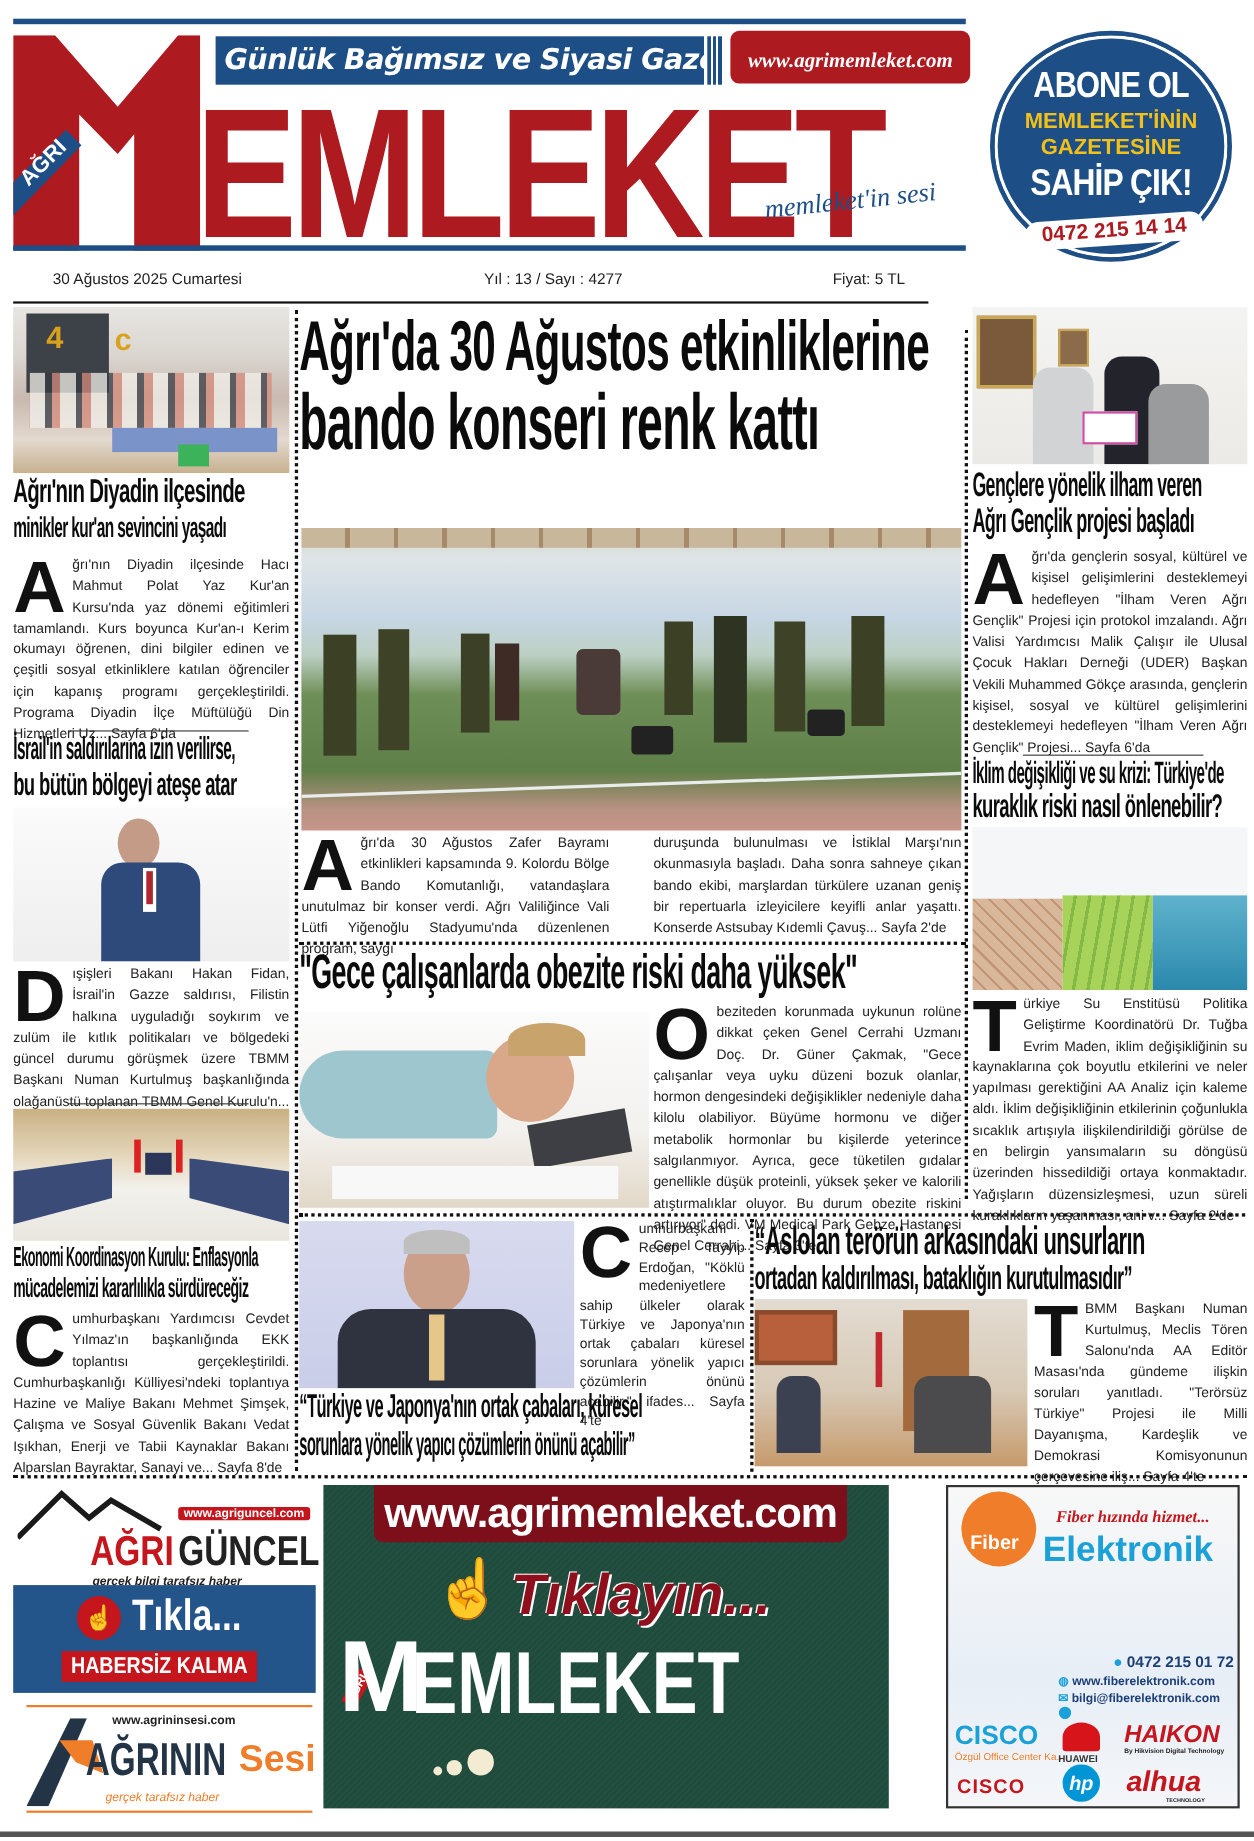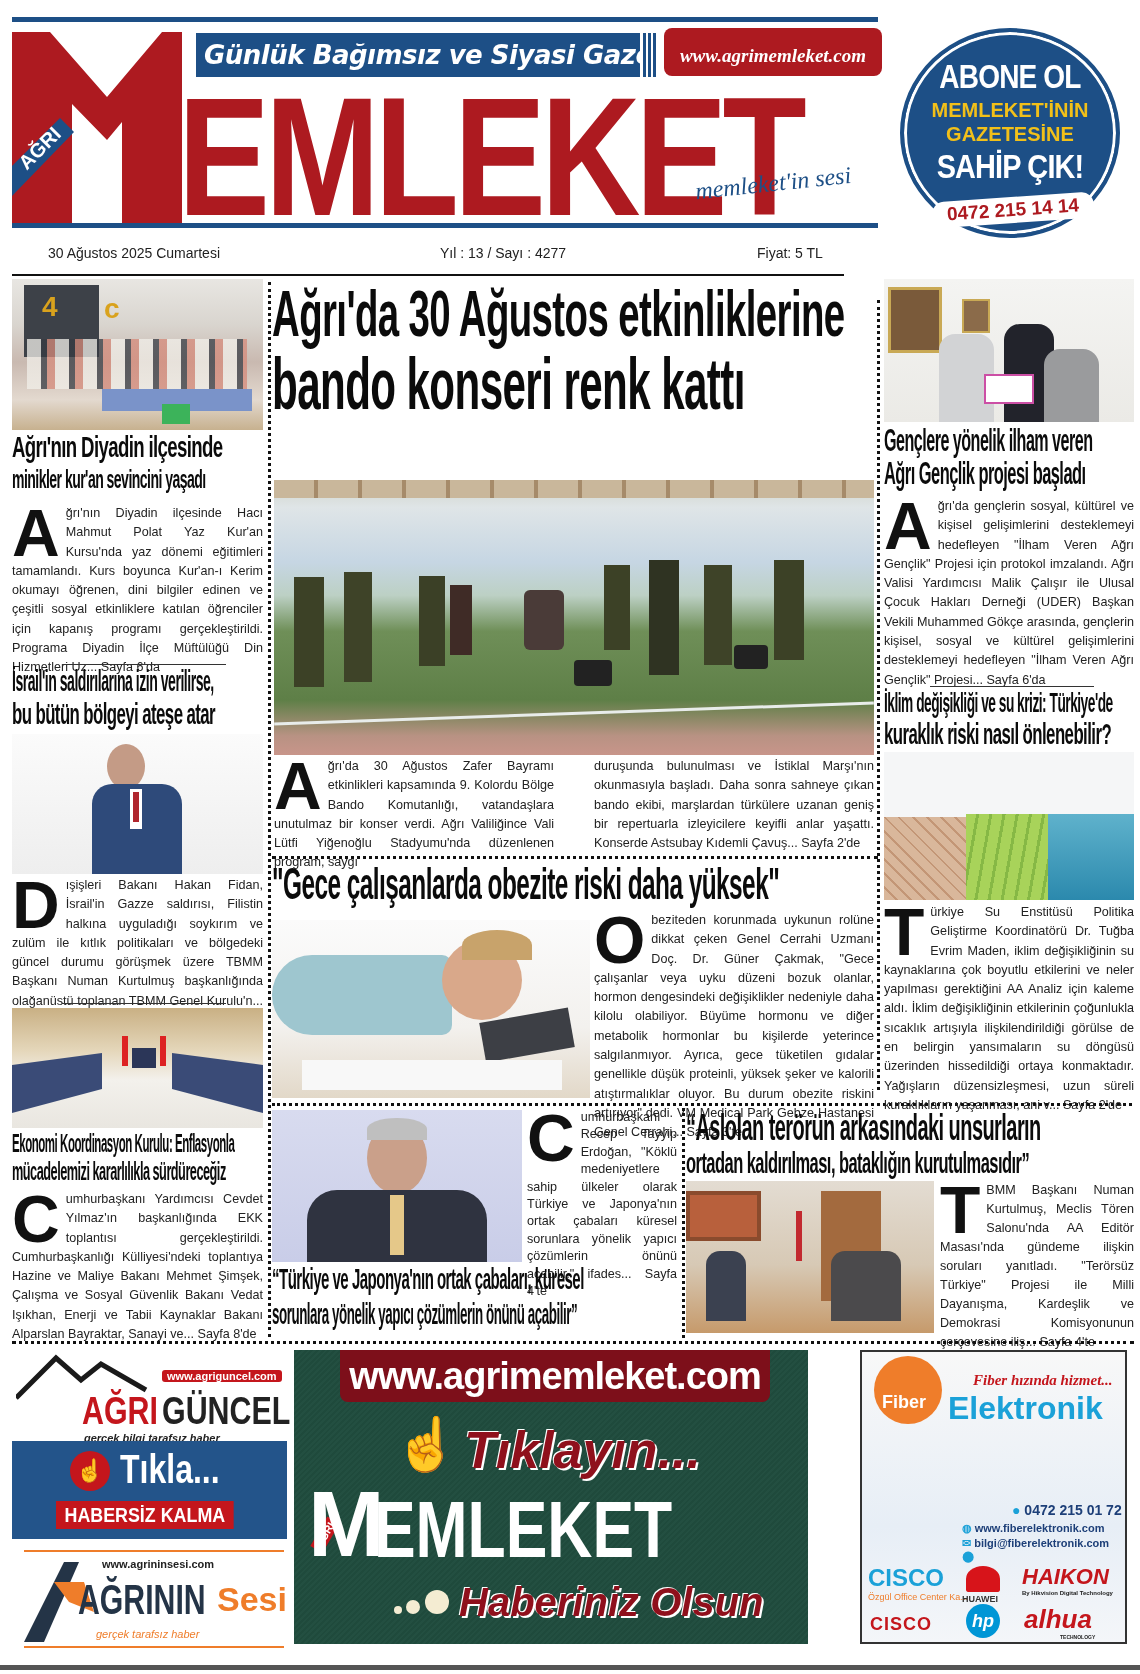--- a/index.html
+++ b/index.html
@@ -281,27 +281,26 @@
   <div class="abs" style="left:100px;top:64px;font-size:52px;color:#fff;">☝</div>
   <div class="abs" style="left:170px;top:70px;font-size:52px;font-weight:900;font-style:italic;color:#8f101c;text-shadow:2px 2px 0 #fff,-1px -1px 0 #fff;text-align:right;">Tıklayın...</div>
   <div class="abs" style="left:14px;top:178px;font-size:11px;font-weight:bold;color:#fff;background:#c4161c;padding:1px 3px;transform:rotate(-60deg);">AĞRI</div>
   <div class="abs" style="left:14px;top:128px;font-size:92px;font-weight:900;color:#fff;line-height:1;">M</div>
   <div class="abs" style="left:80px;top:140px;font-size:80px;font-weight:900;color:#fff;line-height:1;transform:scaleX(0.78);transform-origin:left;">EMLEKET</div>
   <div class="abs" style="left:100px;top:240px;">
     <span style="display:inline-block;width:8px;height:8px;border-radius:50%;background:#f4ecd2;"></span>
     <span style="display:inline-block;width:14px;height:14px;border-radius:50%;background:#f4ecd2;"></span>
     <span style="display:inline-block;width:24px;height:24px;border-radius:50%;background:#f4ecd2;"></span>
   </div>
-  <div class="abs" style="left:165px;top:230px;font-size:40px;font-weight:900;font-style:italic;color:#8f101c;text-shadow:2px 2px 0 #fff,-1px -1px 0 #fff;">Haberiniz Olsun</div>
 </div>
 
 <div class="ad" style="left:860px;top:1350px;width:267px;height:294px;border:2px solid #333;background:linear-gradient(180deg,#f8f8f8 0%,#e7eef6 60%,#f4f6f9 100%);">
   <div class="abs" style="left:12px;top:4px;width:68px;height:68px;border-radius:50%;background:#ef7d2a;"></div>
   <div class="abs" style="left:20px;top:40px;font-size:18px;font-weight:900;color:#fff;">Fiber</div>
-  <div class="abs" style="left:98px;top:20px;font-size:15px;font-style:italic;font-weight:bold;color:#c4161c;font-family:'Liberation Serif',serif;margin-left:13px;">Fiber hızında hizmet...</div>
+  <div class="abs" style="left:98px;top:20px;font-size:15px;font-style:italic;font-weight:bold;color:#c4161c;font-family:'Liberation Serif',serif;">Fiber hızında hizmet...</div>
   <div class="abs" style="left:86px;top:38px;font-size:32px;font-weight:900;color:#1ba1d8;">Elektronik</div>
   <div class="abs" style="left:150px;top:150px;font-size:14px;font-weight:900;color:#1d3f78;">
     <span style="color:#1ba1d8;">●</span>
     <span>0472 215 01 72</span>
   </div>
   <div class="abs" style="left:100px;top:170px;font-size:11px;font-weight:bold;color:#1d3f78;">
     <span style="color:#1ba1d8;">◍</span>
     <span>www.fiberelektronik.com</span>
   </div>
   <div class="abs" style="left:100px;top:185px;font-size:11px;font-weight:bold;color:#1d3f78;">

